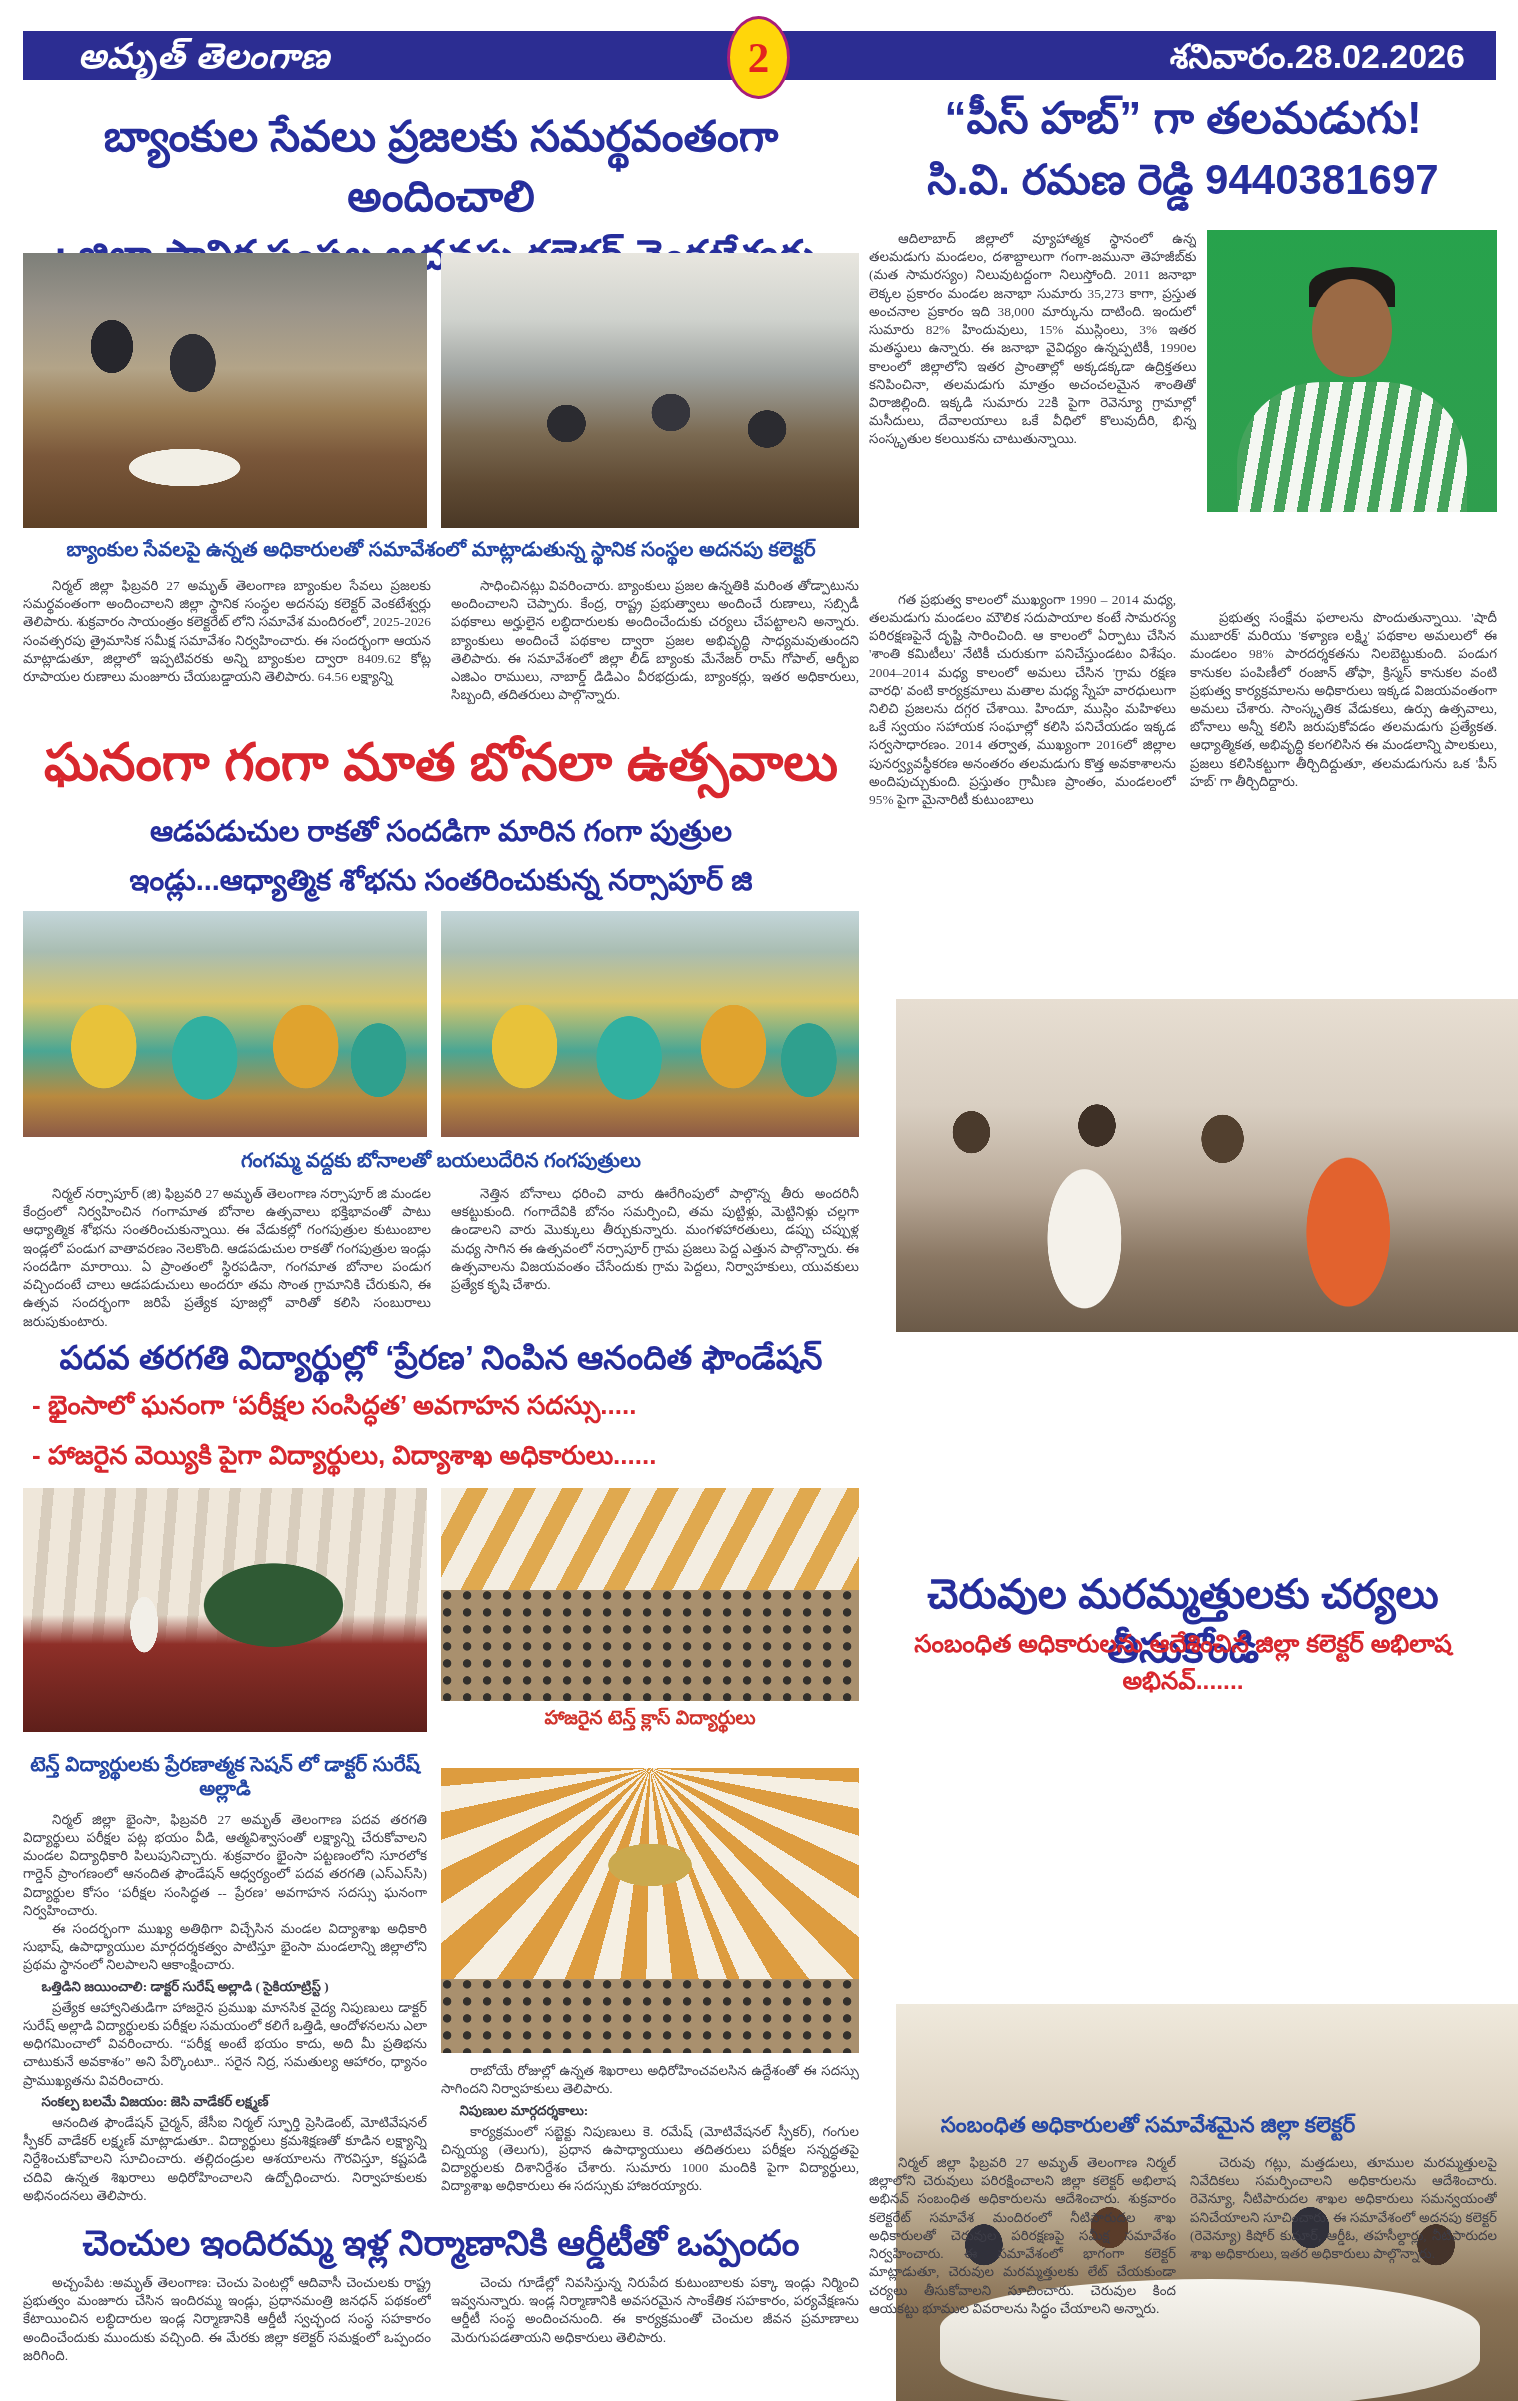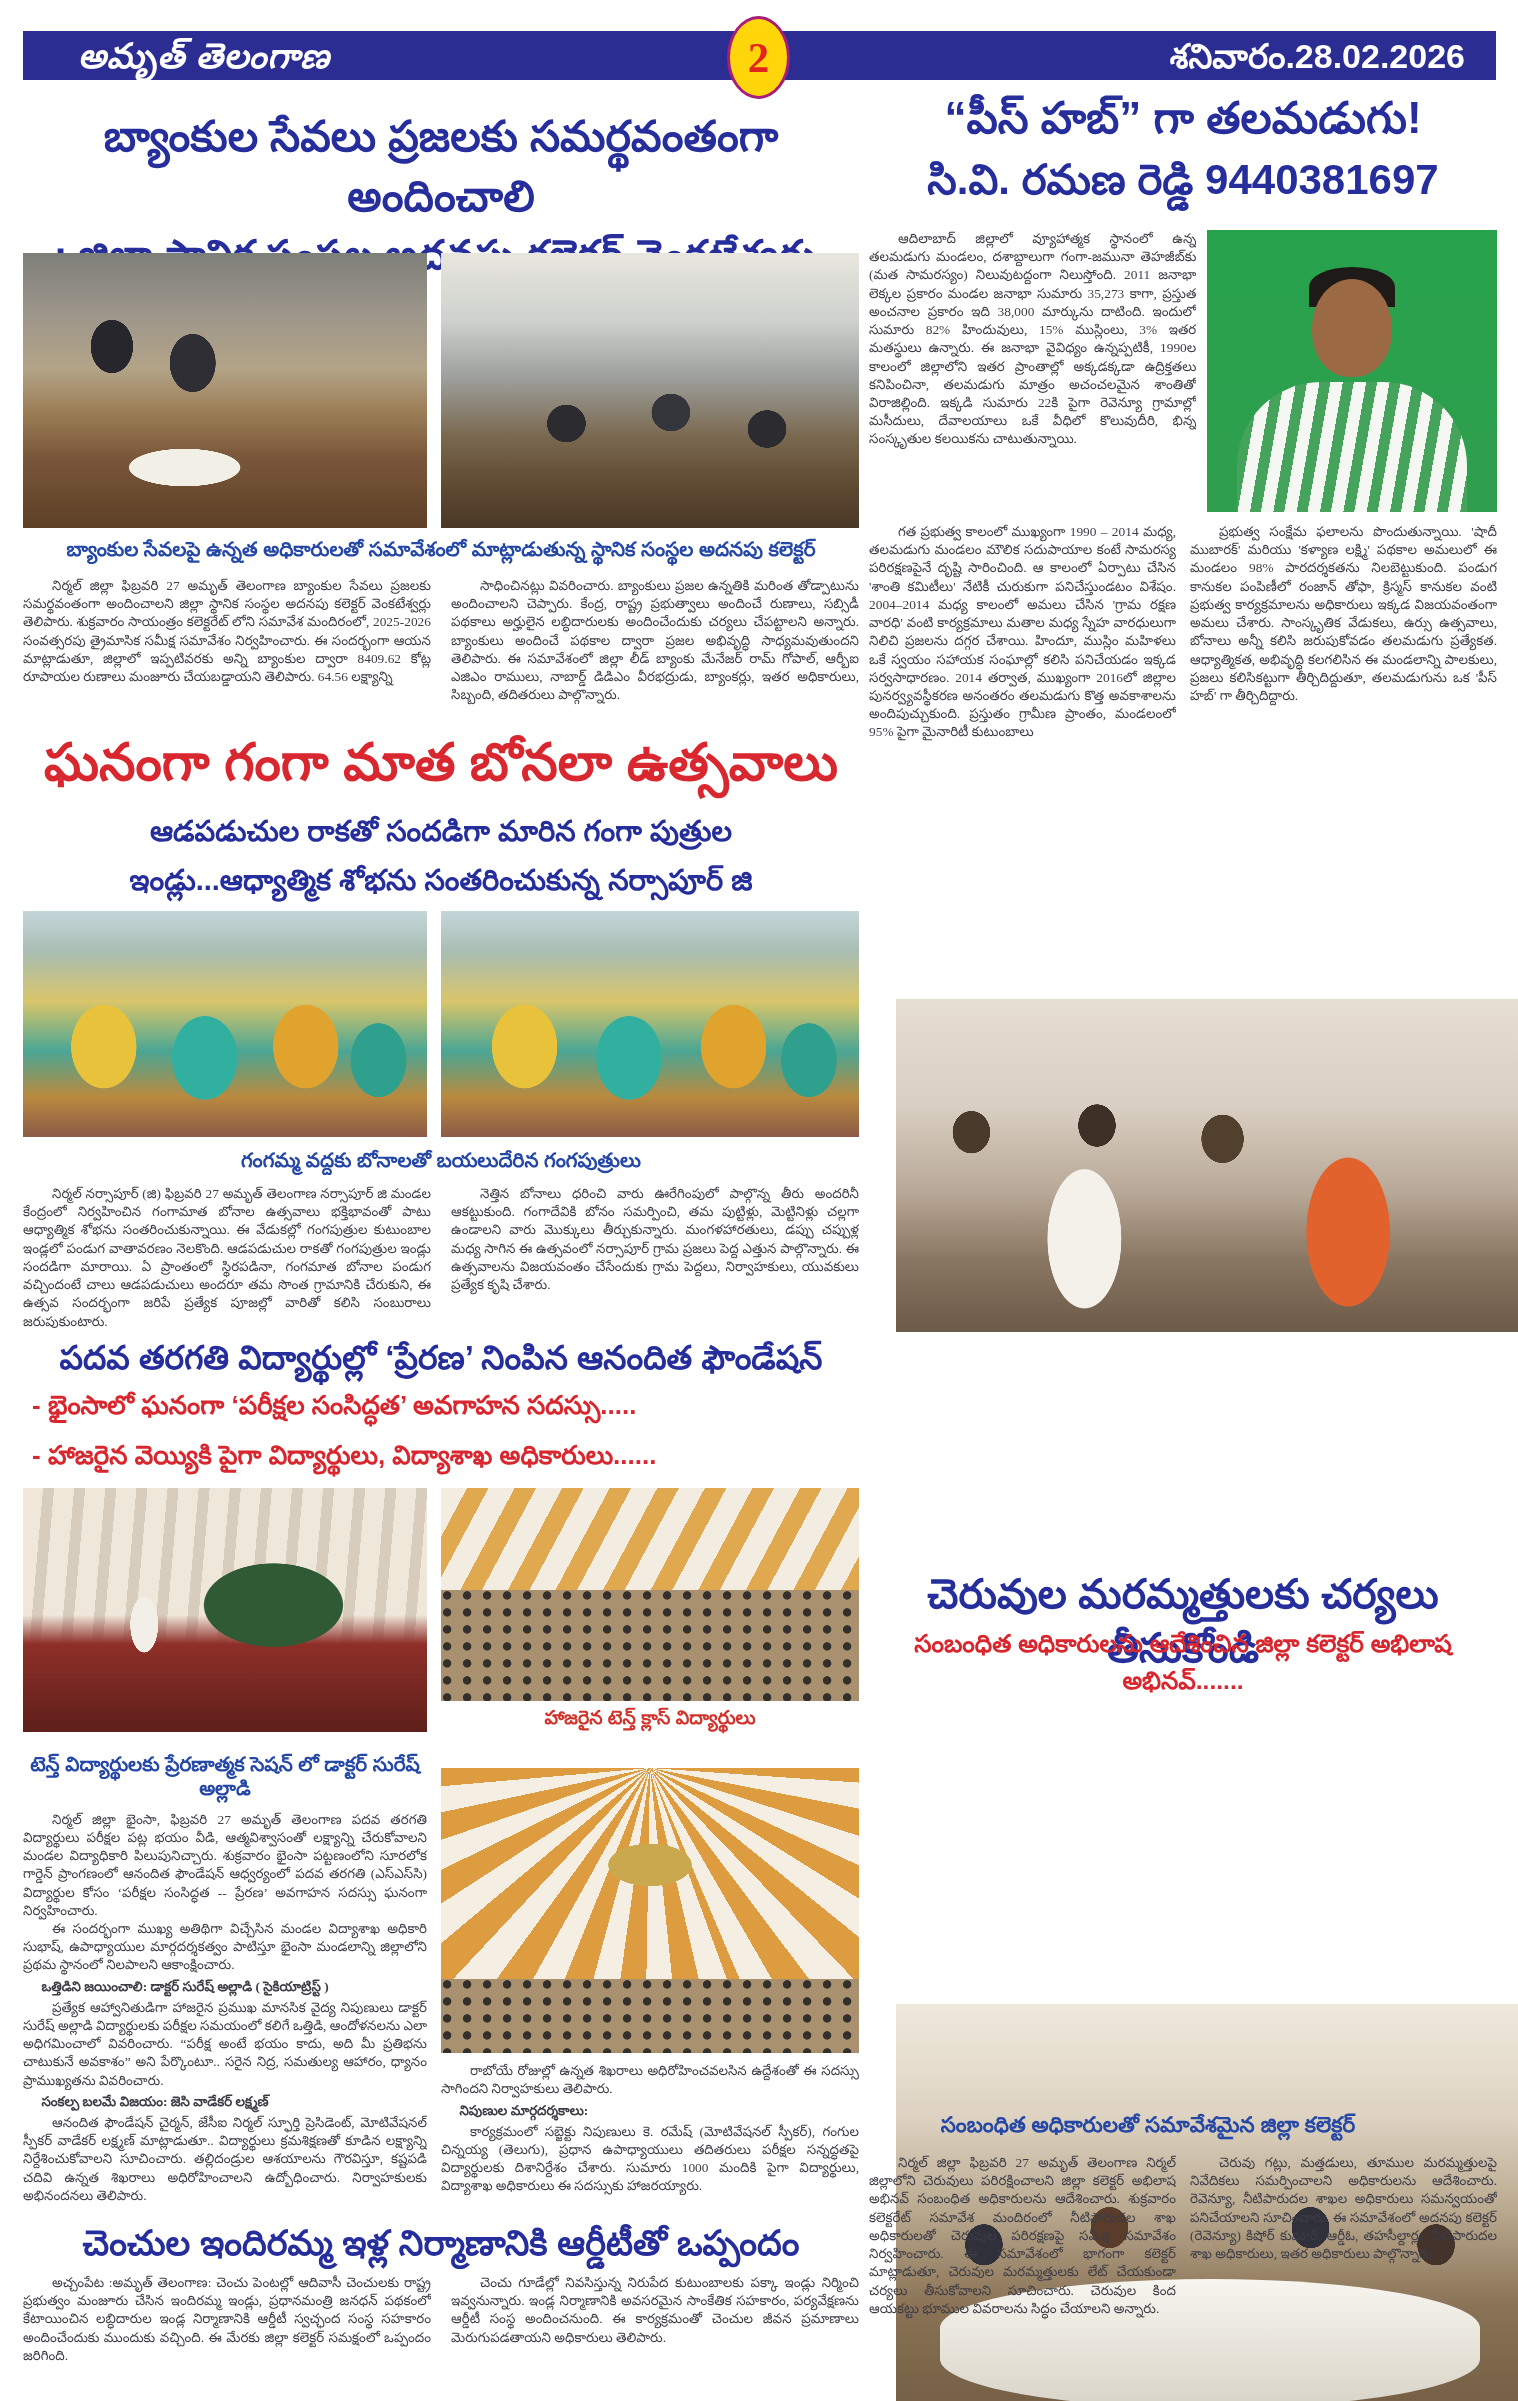--- a/index.html
+++ b/index.html
@@ -175,21 +175,21 @@
 
   <div class="abs" style="left:869px;top:230px;width:628px;display:flex;gap:10.7px;">
     <div class="body-solo" style="flex:1;height:282px;">ఆదిలాబాద్ జిల్లాలో వ్యూహాత్మక స్థానంలో ఉన్న తలమడుగు మండలం, దశాబ్దాలుగా గంగా-జమునా తెహజీబ్‌కు (మత సామరస్యం) నిలువుటద్దంగా నిలుస్తోంది. 2011 జనాభా లెక్కల ప్రకారం మండల జనాభా సుమారు 35,273 కాగా, ప్రస్తుత అంచనాల ప్రకారం ఇది 38,000 మార్కును దాటింది. ఇందులో సుమారు 82% హిందువులు, 15% ముస్లింలు, 3% ఇతర మతస్థులు ఉన్నారు. ఈ జనాభా వైవిధ్యం ఉన్నప్పటికీ, 1990ల కాలంలో జిల్లాలోని ఇతర ప్రాంతాల్లో అక్కడక్కడా ఉద్రిక్తతలు కనిపించినా, తలమడుగు మాత్రం అచంచలమైన శాంతితో విరాజిల్లింది. ఇక్కడి సుమారు 22కి పైగా రెవెన్యూ గ్రామాల్లో మసీదులు, దేవాలయాలు ఒకే వీధిలో కొలువుదీరి, భిన్న సంస్కృతుల కలయికను చాటుతున్నాయి.</div>
     <div class="photo photo-portrait" style="flex:0 0 290px;height:282px;">
       <div class="pp-hair"></div>
       <div class="pp-face"></div>
       <div class="pp-body"></div>
     </div>
   </div>
 
-  <div class="abs body-cols" style="left:869px;top:523px;width:628px;height:354px;gap:14px;">
+  <div class="abs body-cols" style="left:869px;top:523px;width:628px;height:354px;gap:14px;align-items:center;">
     <div class="body-col">గత ప్రభుత్వ కాలంలో ముఖ్యంగా 1990 – 2014 మధ్య, తలమడుగు మండలం మౌలిక సదుపాయాల కంటే సామరస్య పరిరక్షణపైనే దృష్టి సారించింది. ఆ కాలంలో ఏర్పాటు చేసిన 'శాంతి కమిటీలు' నేటికీ చురుకుగా పనిచేస్తుండటం విశేషం. 2004–2014 మధ్య కాలంలో అమలు చేసిన 'గ్రామ రక్షణ వారధి' వంటి కార్యక్రమాలు మతాల మధ్య స్నేహ వారధులుగా నిలిచి ప్రజలను దగ్గర చేశాయి. హిందూ, ముస్లిం మహిళలు ఒకే స్వయం సహాయక సంఘాల్లో కలిసి పనిచేయడం ఇక్కడ సర్వసాధారణం. 2014 తర్వాత, ముఖ్యంగా 2016లో జిల్లాల పునర్వ్యవస్థీకరణ అనంతరం తలమడుగు కొత్త అవకాశాలను అందిపుచ్చుకుంది. ప్రస్తుతం గ్రామీణ ప్రాంతం, మండలంలో 95% పైగా మైనారిటీ కుటుంబాలు</div>
     <div class="body-col">ప్రభుత్వ సంక్షేమ ఫలాలను పొందుతున్నాయి. 'షాదీ ముబారక్' మరియు 'కళ్యాణ లక్ష్మి' పథకాల అమలులో ఈ మండలం 98% పారదర్శకతను నిలబెట్టుకుంది. పండుగ కానుకల పంపిణీలో రంజాన్ తోఫా, క్రిస్మస్ కానుకల వంటి ప్రభుత్వ కార్యక్రమాలను అధికారులు ఇక్కడ విజయవంతంగా అమలు చేశారు. సాంస్కృతిక వేడుకలు, ఉర్సు ఉత్సవాలు, బోనాలు అన్నీ కలిసి జరుపుకోవడం తలమడుగు ప్రత్యేకత. ఆధ్యాత్మికత, అభివృద్ధి కలగలిసిన ఈ మండలాన్ని పాలకులు, ప్రజలు కలిసికట్టుగా తీర్చిదిద్దుతూ, తలమడుగును ఒక 'పీస్ హబ్' గా తీర్చిదిద్దారు.</div>
   </div>
 
   <div class="abs h-red center" style="left:869px;top:884px;width:628px;font-size:38px;line-height:55px;"></div>
   <div class="abs h-red center" style="left:869px;top:942px;width:628px;font-size:38px;line-height:55px;"></div>
 
   <div class="abs photo photo-holi" style="left:869px;top:999px;width:628px;height:333px;"></div>
   <div class="abs cap-red" style="left:869px;top:1344px;width:628px;font-size:21px;"></div>
 

